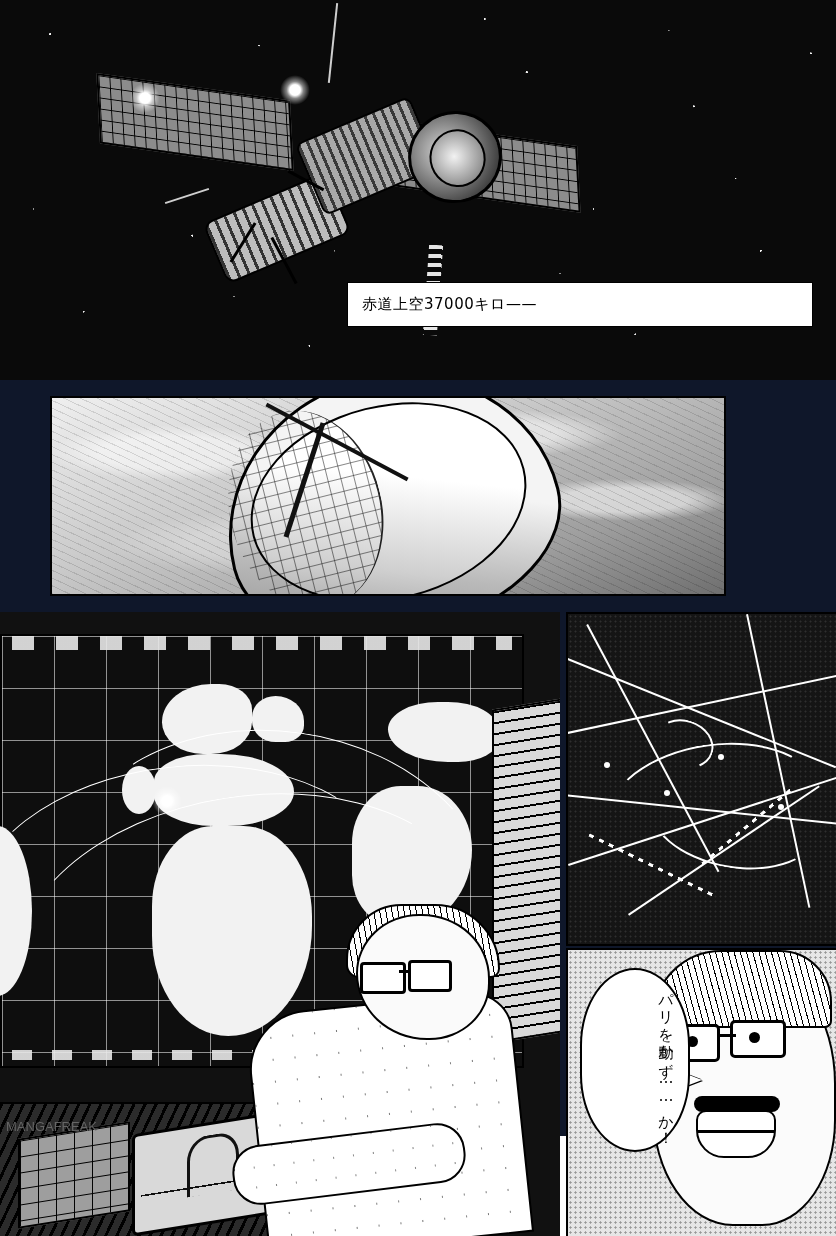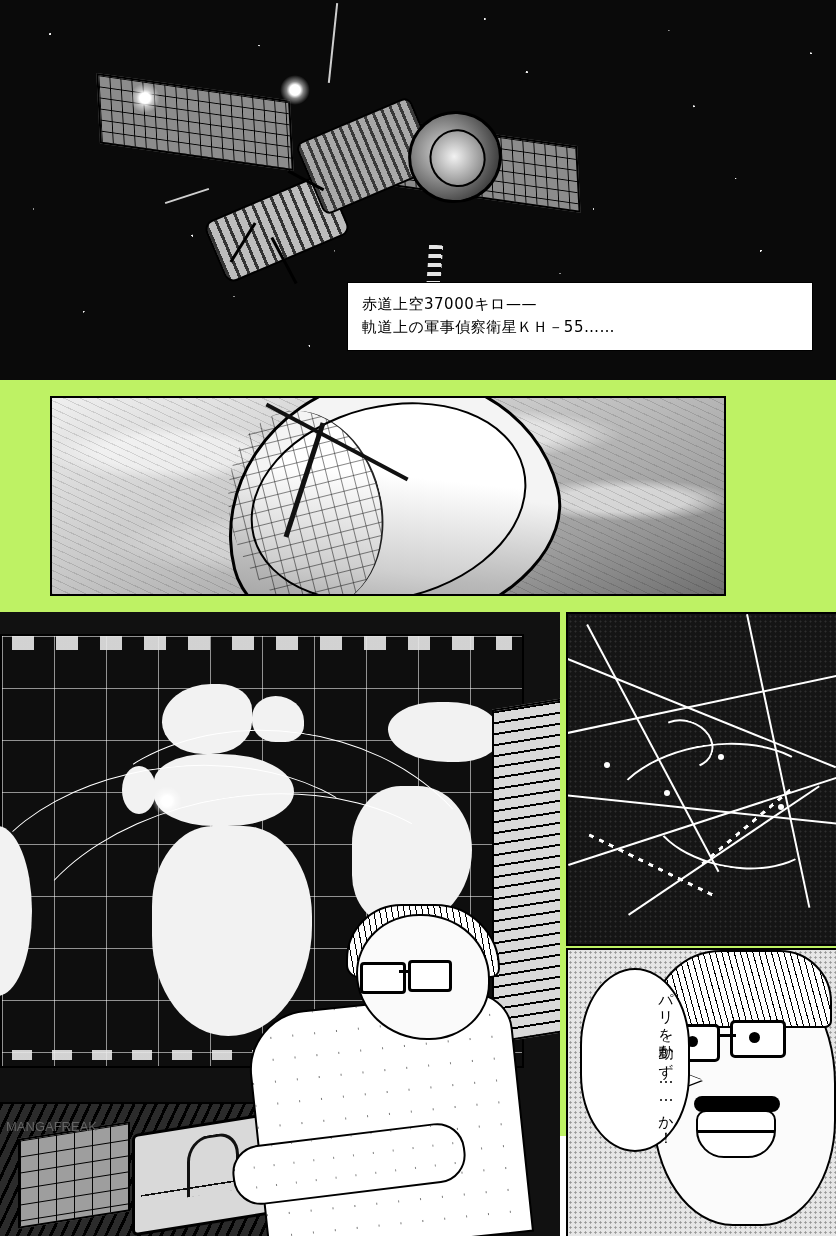--- a/index.html
+++ b/index.html
@@ -1,17 +1,17 @@
 <!DOCTYPE html>
 <html><head>
 <meta charset="utf-8">
 <style>
   html,body{margin:0;padding:0;background:#fff;}
   body{width:836px;height:1236px;overflow:hidden;font-family:"Liberation Sans",sans-serif;}
-  .page{position:relative;width:836px;height:1136px;background:#bef264;}
+  .page{position:relative;width:836px;height:1136px;background:#0f172a;}
 
   
   .panel{position:absolute;overflow:hidden;border:2px solid #000;background:#111;}
 
   
   .p1{left:0;top:0;width:836px;height:380px;border:0;background:#0a0a0a;}
   .stars{position:absolute;inset:0;
      background-image:
       radial-gradient(circle at 6% 9%, #fff 0.9px, transparent 1.2px),
       radial-gradient(circle at 14% 31%, #fff 0.7px, transparent 1px),
@@ -197,21 +197,20 @@
       <div class="strut" style="left:168px;top:204px;width:52px;height:3px;transform:rotate(62deg);"></div>
       <div class="antenna" style="left:242px;top:-52px;height:80px;transform:rotate(6deg);"></div>
       <div class="antenna" style="left:96px;top:118px;height:46px;transform:rotate(72deg);"></div>
       <div class="flare" style="left:40px;top:28px;"></div>
       <div class="flare" style="left:190px;top:20px;"></div>
       <div class="tether"></div>
     </div>
 
     <div class="caption cap1">
       <div>赤道上空37000キロ——</div>
-      <div>軌道上の軍事偵察衛星ＫＨ－55……</div>
     </div>
   </div>
 
   <div class="panel p2">
     <div class="sky"></div>
     <div class="clouds"></div>
     <div class="streaks"></div>
     <div class="tower"></div>
     <div class="dish">
       <div class="dishinner"></div>

